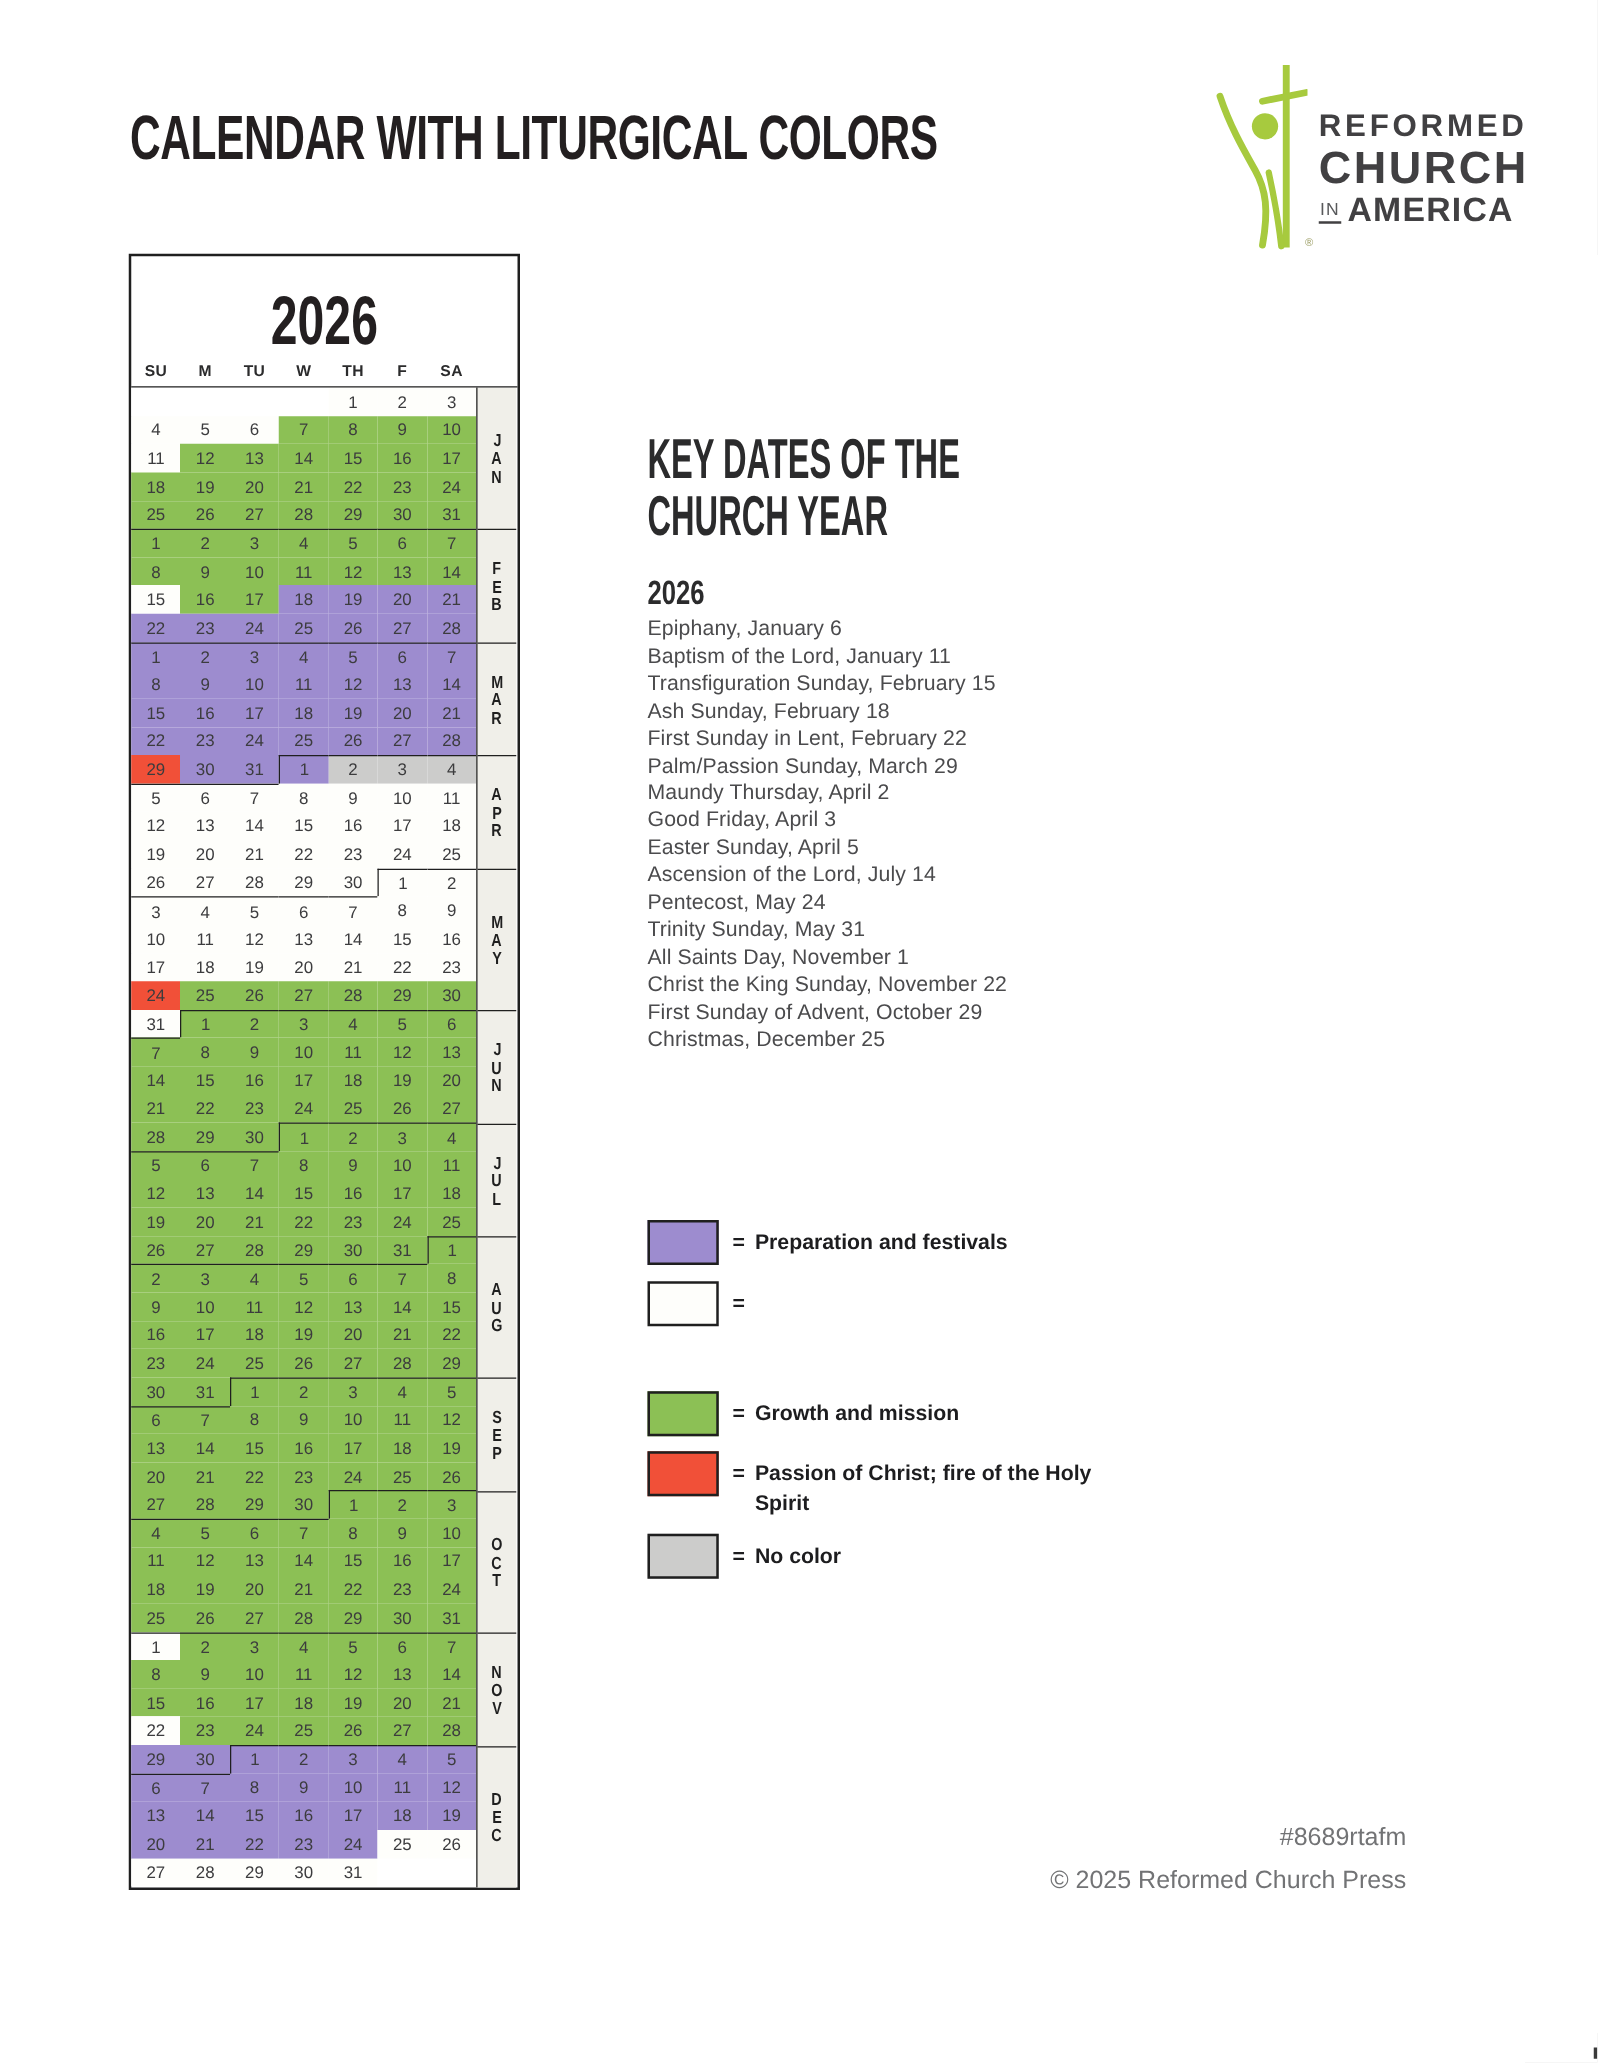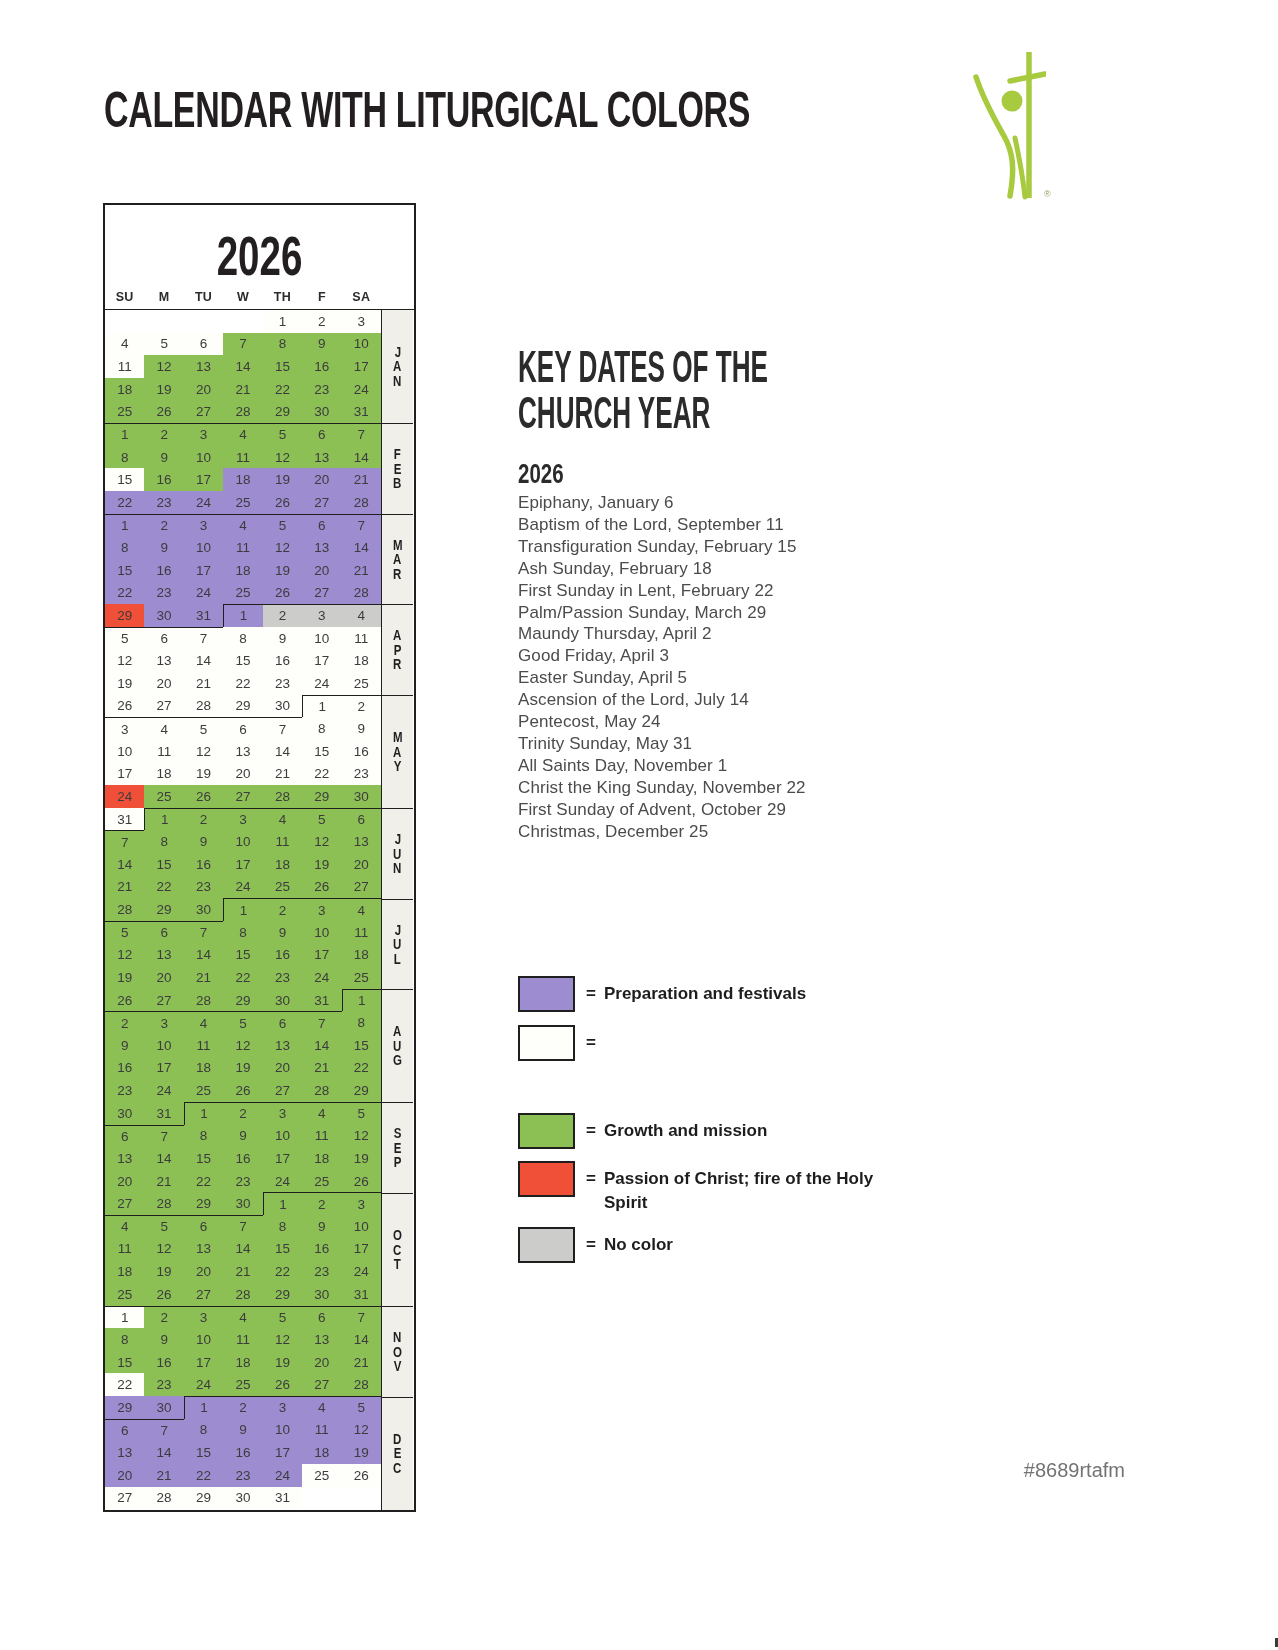--- a/index.html
+++ b/index.html
@@ -74,20 +74,28 @@
   <h1 class="main-title">CALENDAR WITH LITURGICAL COLORS</h1>
 
   <div class="logo">
     <svg width="78" height="155" viewBox="0 0 78 155">
       <line x1="61" y1="6" x2="61" y2="152" stroke="#a7ca3e" stroke-width="5.5"></line>
       <line x1="42" y1="35" x2="77" y2="28" stroke="#a7ca3e" stroke-width="5.5" stroke-linecap="round"></line>
       <circle cx="44" cy="55" r="10.5" fill="#a7ca3e"></circle>
       <path d="M8 31 C 16 55, 27 74, 36 90 C 45 106, 47 122, 42 150" fill="none" stroke="#a7ca3e" stroke-width="5.5" stroke-linecap="round"></path>
       <path d="M47 92 C 52 115, 55 133, 57 151" fill="none" stroke="#a7ca3e" stroke-width="5" stroke-linecap="round"></path>
     </svg>
+    <div class="logo-text">
+      <div class="logo-l1">REFORMED</div>
+      <div class="logo-l2">CHURCH</div>
+      <div class="logo-l3">
+        <span class="logo-in">IN</span>
+        <span class="logo-am">AMERICA</span>
+      </div>
+    </div>
   </div>
   <div class="logo-reg">®</div>
 
   <div class="cal">
     <div class="cal-top">
       <div class="cal-title">2026</div>
       <div class="day-headers">
           <div class="dh">SU</div>
           <div class="dh">M</div>
           <div class="dh">TU</div>
@@ -536,21 +544,21 @@
     </div>
   </div>
 
   <div class="kd-title">
     <div>KEY DATES OF THE</div>
     <div>CHURCH YEAR</div>
   </div>
   <div class="kd-year">2026</div>
   <div class="kd-list">
       <div class="kd-item">Epiphany, January 6</div>
-      <div class="kd-item">Baptism of the Lord, September 11</div>
+      <div class="kd-item">Baptism of the Lord, January 11</div>
       <div class="kd-item">Transfiguration Sunday, February 15</div>
       <div class="kd-item">Ash Sunday, February 18</div>
       <div class="kd-item">First Sunday in Lent, February 22</div>
       <div class="kd-item">Palm/Passion Sunday, March 29</div>
       <div class="kd-item">Maundy Thursday, April 2</div>
       <div class="kd-item">Good Friday, April 3</div>
       <div class="kd-item">Easter Sunday, April 5</div>
       <div class="kd-item">Ascension of the Lord, July 14</div>
       <div class="kd-item">Pentecost, May 24</div>
       <div class="kd-item">Trinity Sunday, May 31</div>
@@ -592,16 +600,17 @@
         <div class="swatch" style="background: rgb(204, 204, 203);"></div>
         <div class="llabel">
           <span class="leq">=</span>
           <span class="ltext">No color</span>
         </div>
       </div>
     </div>
 
   <div class="footer">
     <div>#8689rtafm</div>
+    <div>© 2025 Reformed Church Press</div>
   </div>
 
   <div class="corner-speck"></div>
 </div>
 
 </body></html>

